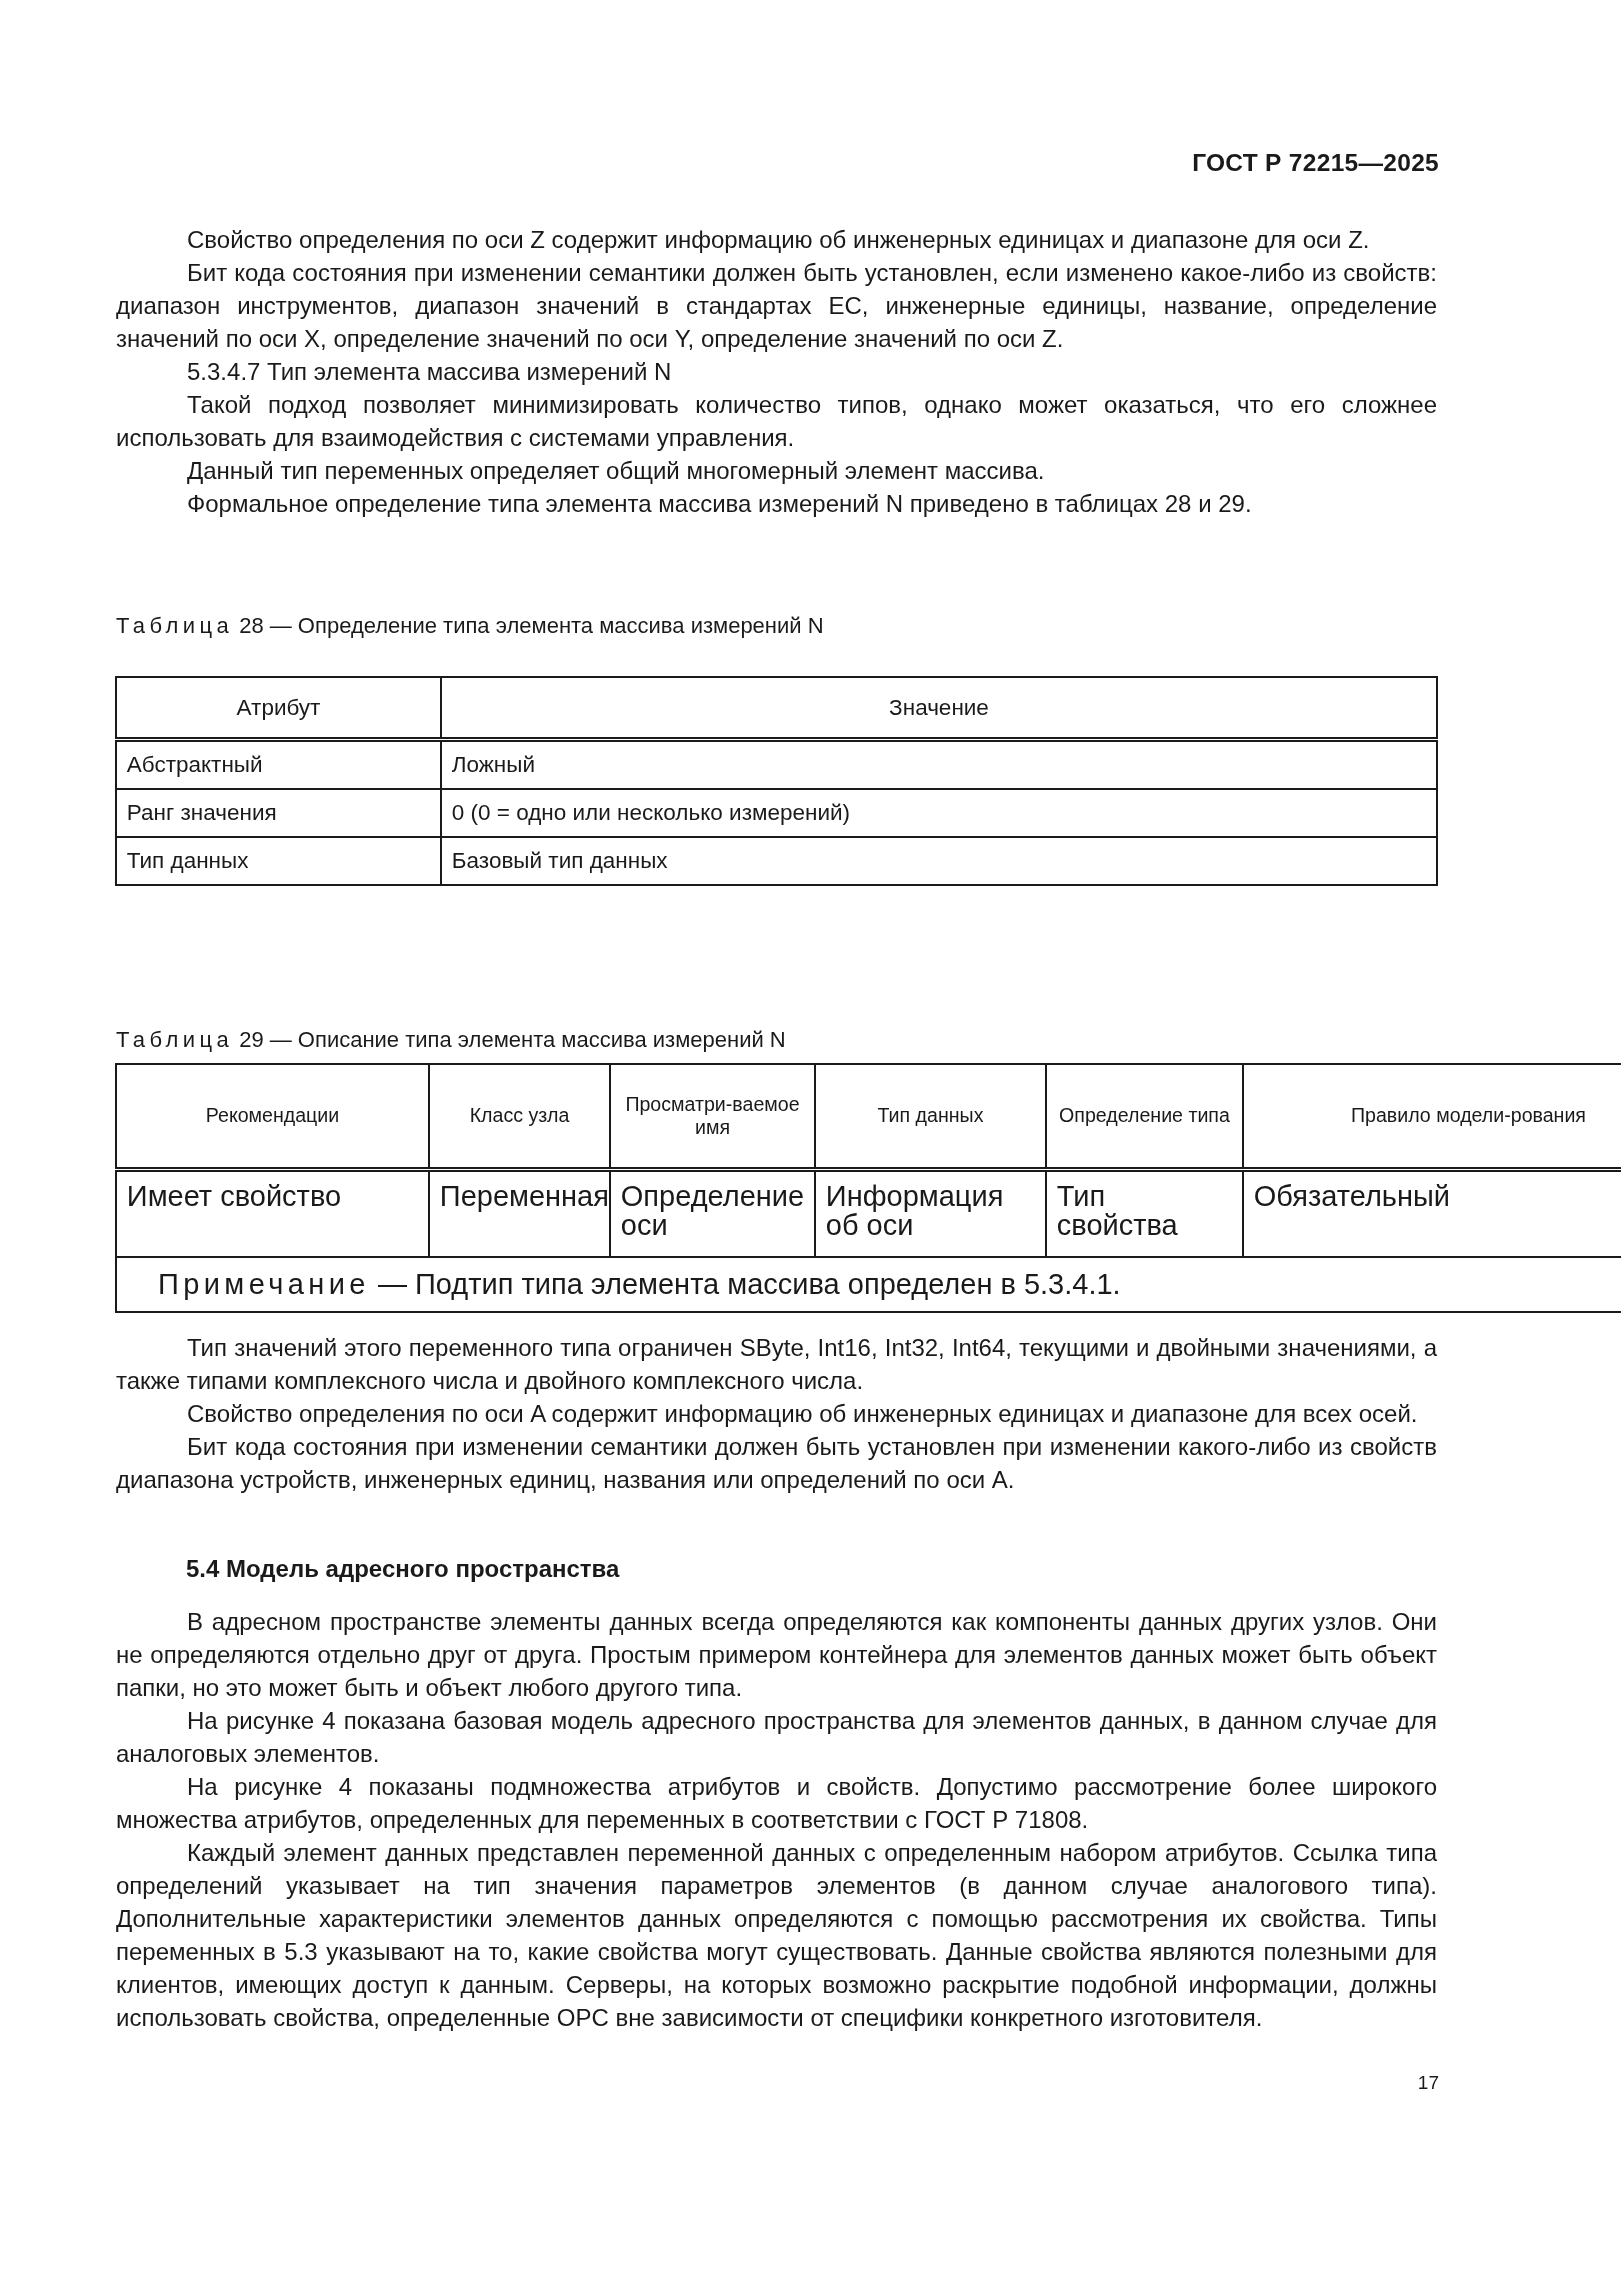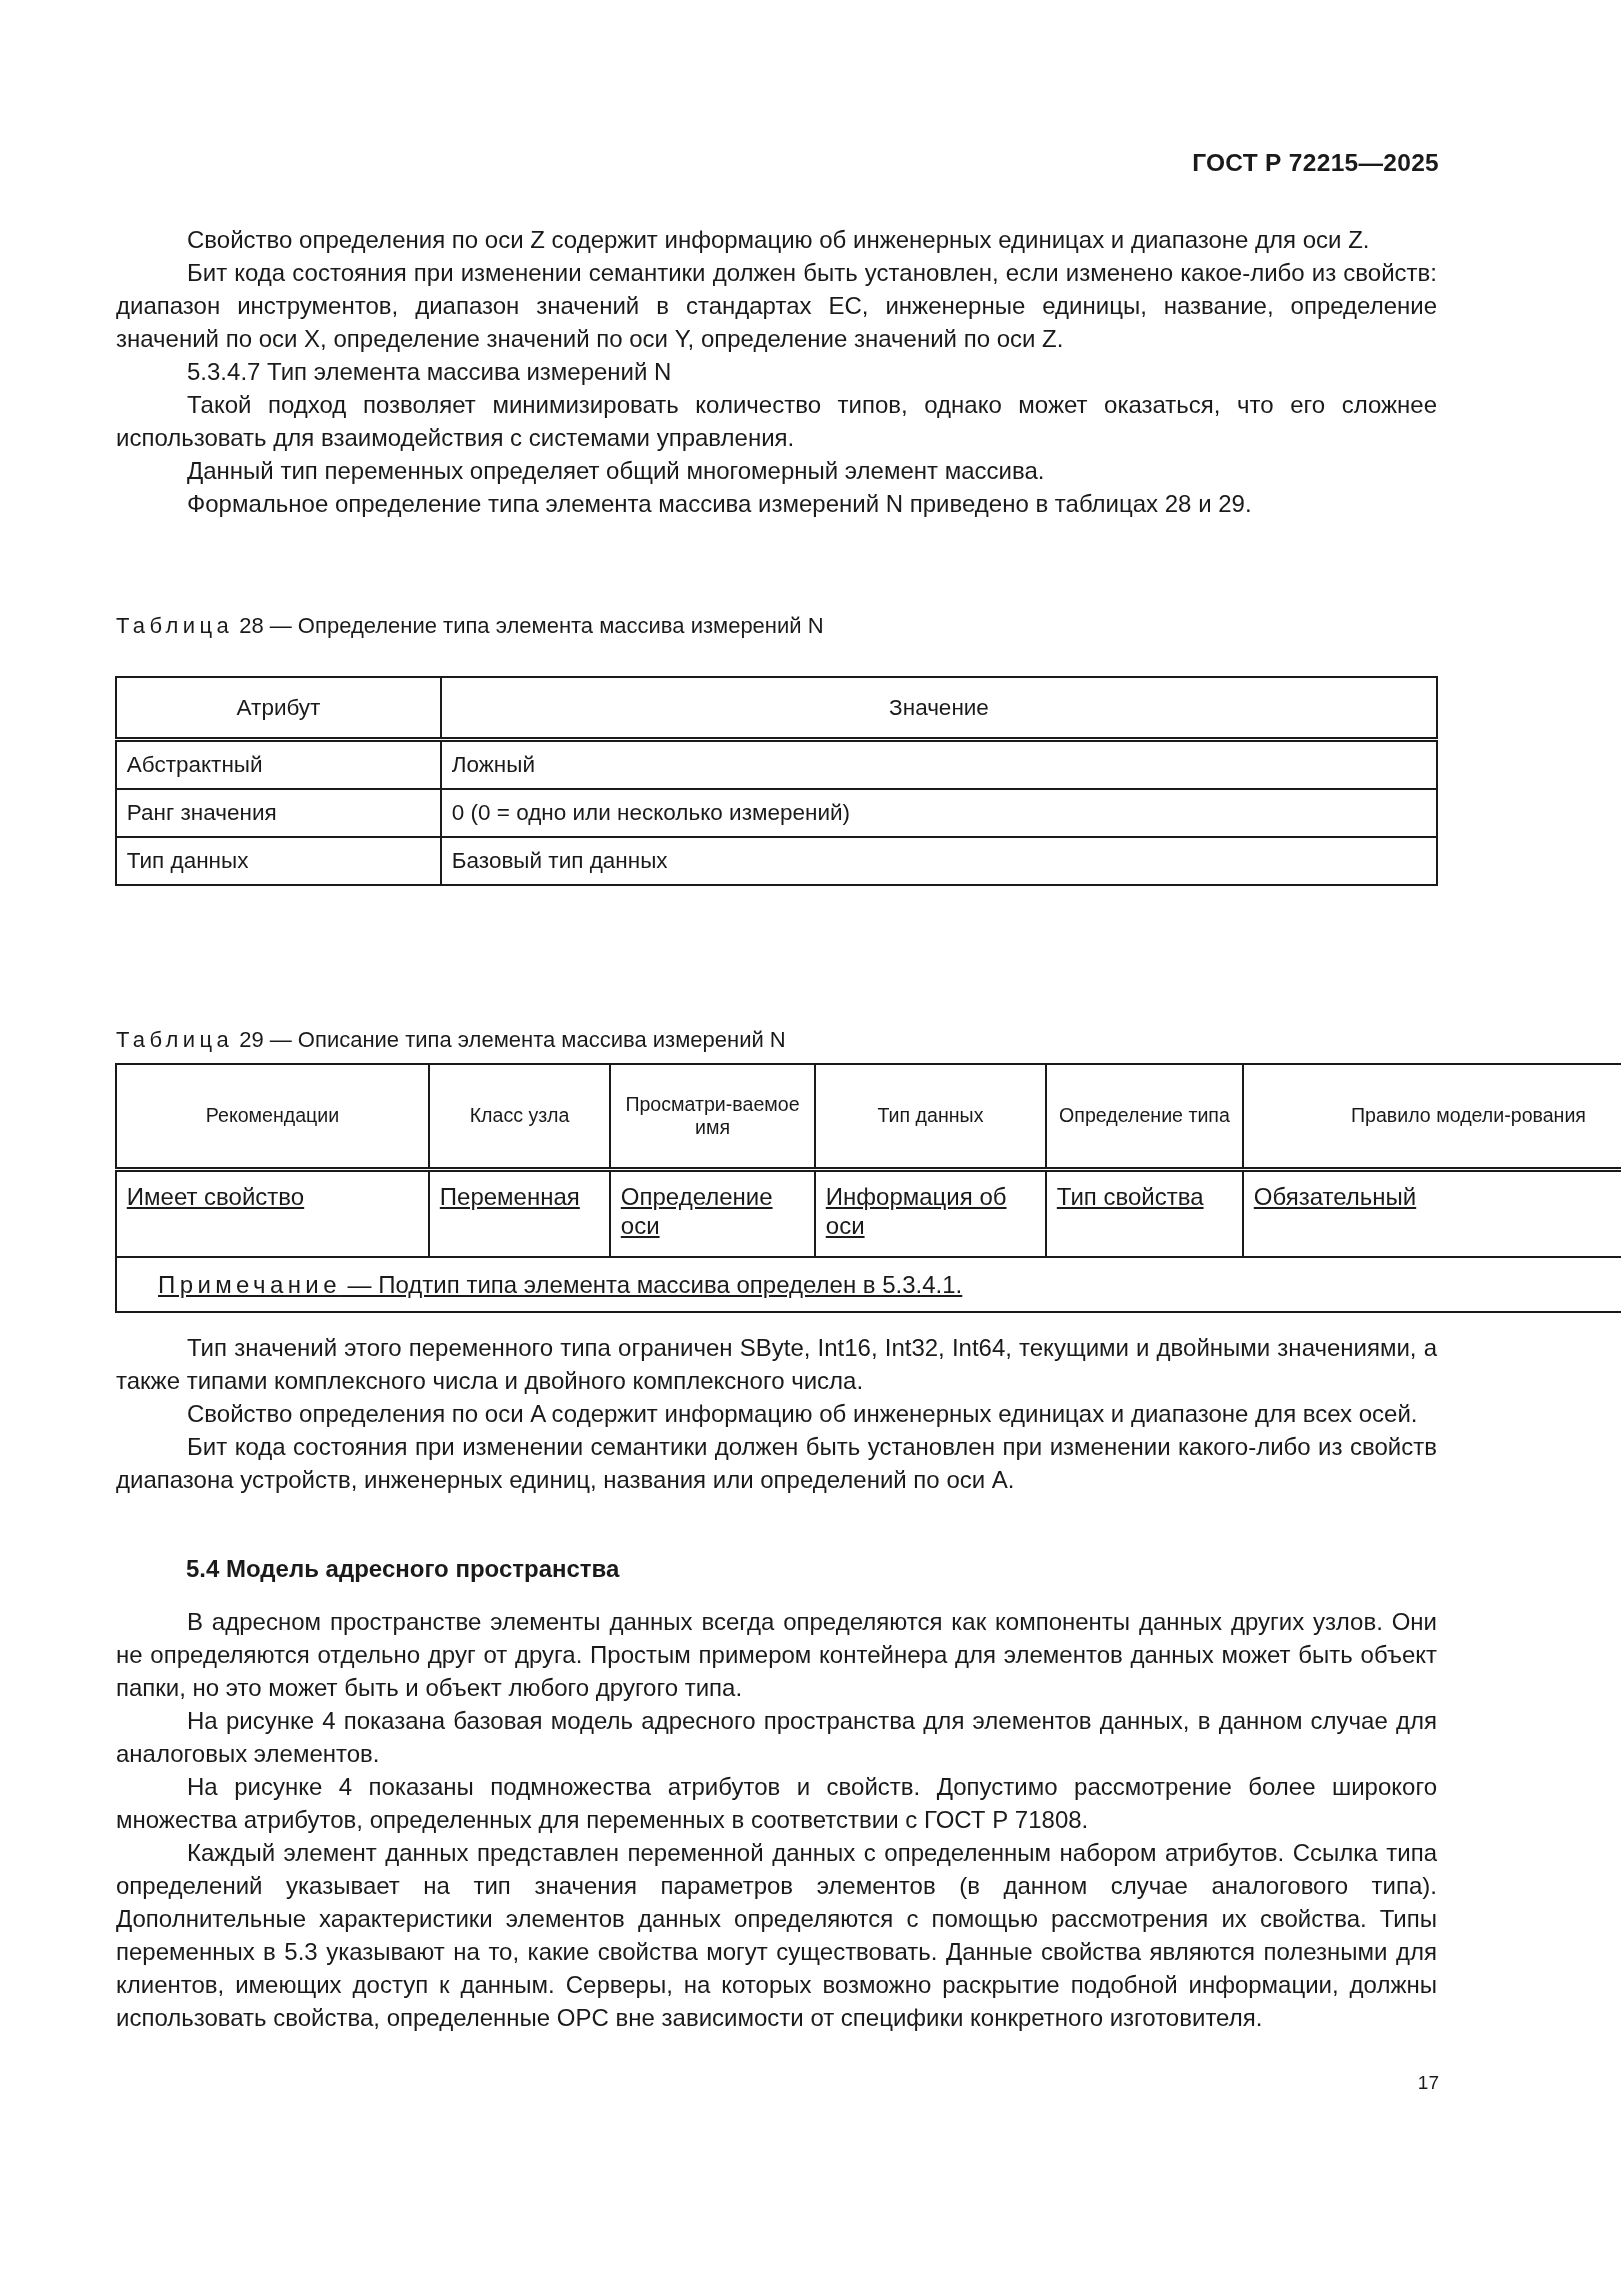--- a/index.html
+++ b/index.html
@@ -29,21 +29,21 @@
     border: 2.5px solid #1a1a1a; padding: 0 9.8px; font-weight: normal;
     vertical-align: middle;
   }
   table.t thead th { text-align: center; }
   table.t thead tr { border-bottom: 5.9px double #1a1a1a; }
   #t28 { left: 115px; top: 676px; width: 1323px; }
   #t28 thead th { height: 59px; }
   #t28 tbody td { height: 46px; }
   #t29 { left: 115px; top: 1063px; width: 1580px; font-size: 20.6px; }
   #t29 thead th { height: 102px; font-size: 19.6px; line-height: 23.5px; }
-  #t29 tbody td { height: 74px; vertical-align: top; padding-top: 9.8px; font-size: 24px; line-height: 29px; text-decoration: underline; }
+  #t29 tbody td { height: 74px; vertical-align: top; padding-top: 9.8px; font-size: 29px; line-height: 29px; }
   #t29 tbody tr.note td { height: 53px; vertical-align: middle; padding-left: 41px; padding-top: 0; }
   .note-word { letter-spacing: 4.4px; }
   .h2 {
     position: absolute; left: 186px; top: 1555px; font-weight: bold; font-size: 24px;
   }
   .page-num { position: absolute; right: 182px; top: 2072px; font-size: 19px; }
 </style>
 </head>
 <body>
 

